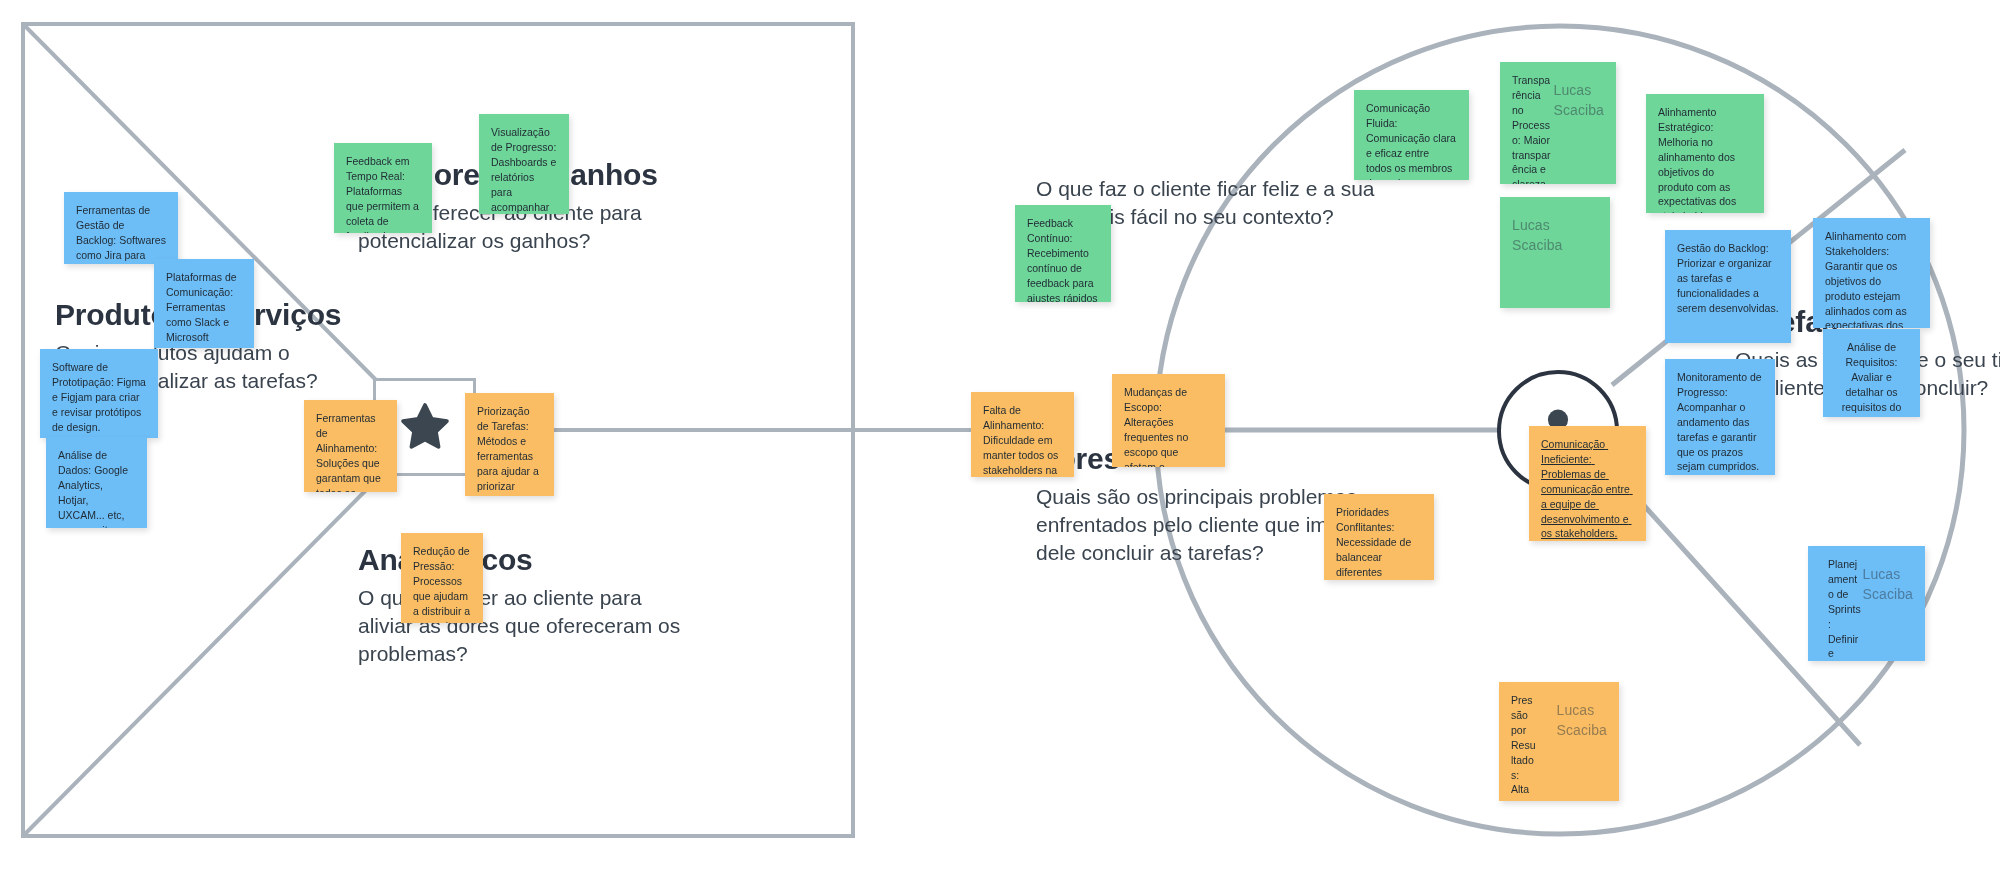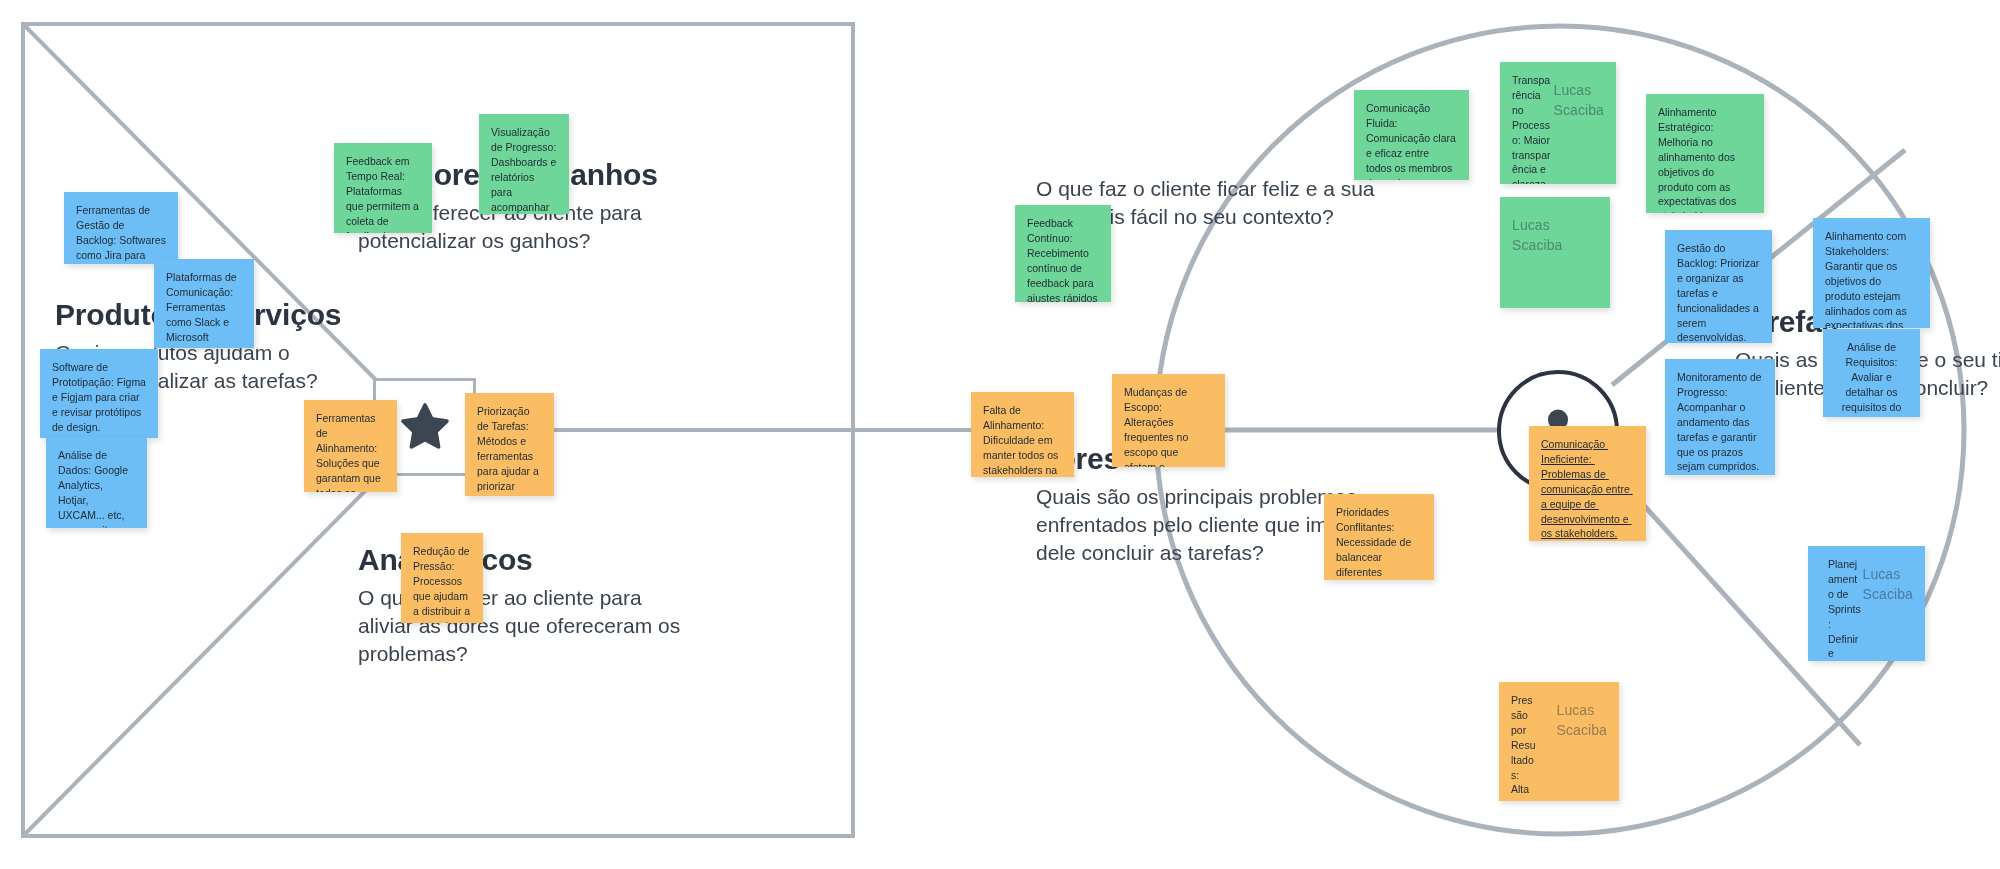--- a/index.html
+++ b/index.html
@@ -202,21 +202,21 @@
       </div>
       <div class="note green" style="left: 1646px; top: 94px; width: 118px; height: 119px;">
         <span class="note-text">Alinhamento Estratégico: Melhoria no alinhamento dos objetivos do produto com as expectativas dos stakeholders.</span>
       </div>
       <div class="note green" style="left: 1015px; top: 205px; width: 96px; height: 97px;">
         <span class="note-text">Feedback Contínuo: Recebimento contínuo de feedback para ajustes rápidos e eficazes.</span>
       </div>
       <div class="note green" style="left: 1500px; top: 197px; width: 110px; height: 111px;">
         <span class="note-author">Lucas Scaciba</span>
       </div>
-      <div class="note blue" style="left: 1665px; top: 230px; width: 107px; height: 113px;">
+      <div class="note blue" style="left: 1665px; top: 230px; width: 126px; height: 113px;">
         <span class="note-text">Gestão do Backlog: Priorizar e organizar as tarefas e funcionalidades a serem desenvolvidas.</span>
       </div>
       <div class="note blue" style="left: 1813px; top: 218px; width: 117px; height: 110px;">
         <span class="note-text">Alinhamento com Stakeholders: Garantir que os objetivos do produto estejam alinhados com as expectativas dos stakeholders.</span>
       </div>
       <div class="note blue" style="left: 1665px; top: 359px; width: 110px; height: 116px;">
         <span class="note-text">Monitoramento de Progresso: Acompanhar o andamento das tarefas e garantir que os prazos sejam cumpridos.</span>
       </div>
       <div class="note blue" style="left: 1823px; top: 329px; width: 97px; height: 88px; text-align: center;">
         <span class="note-text">Análise de Requisitos: Avaliar e detalhar os requisitos do produto.</span>

